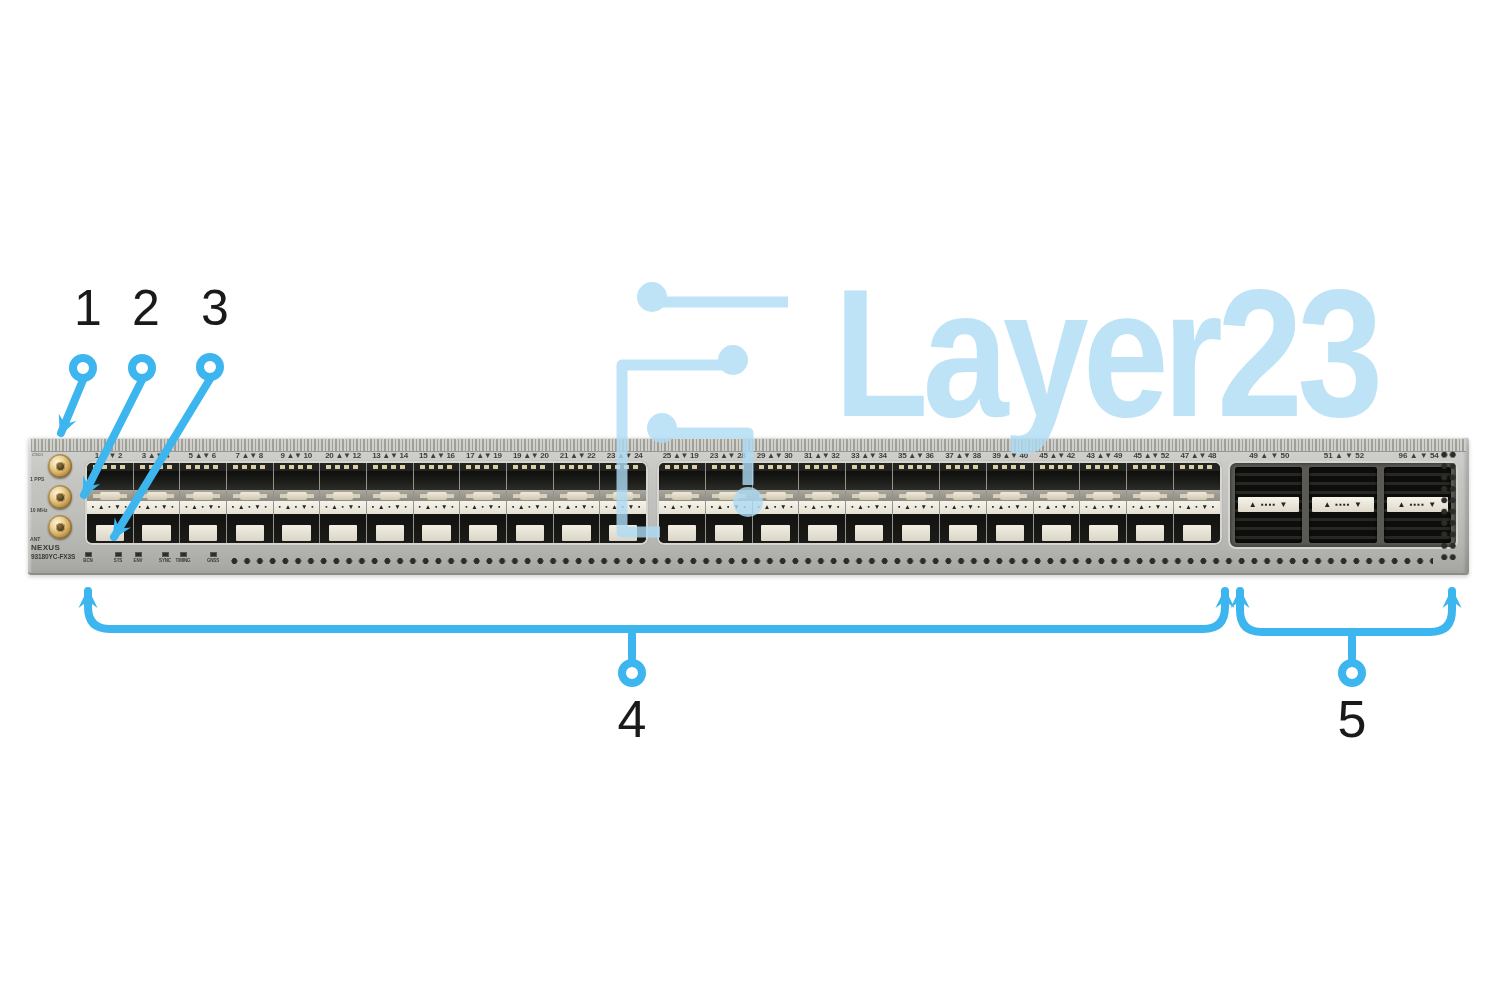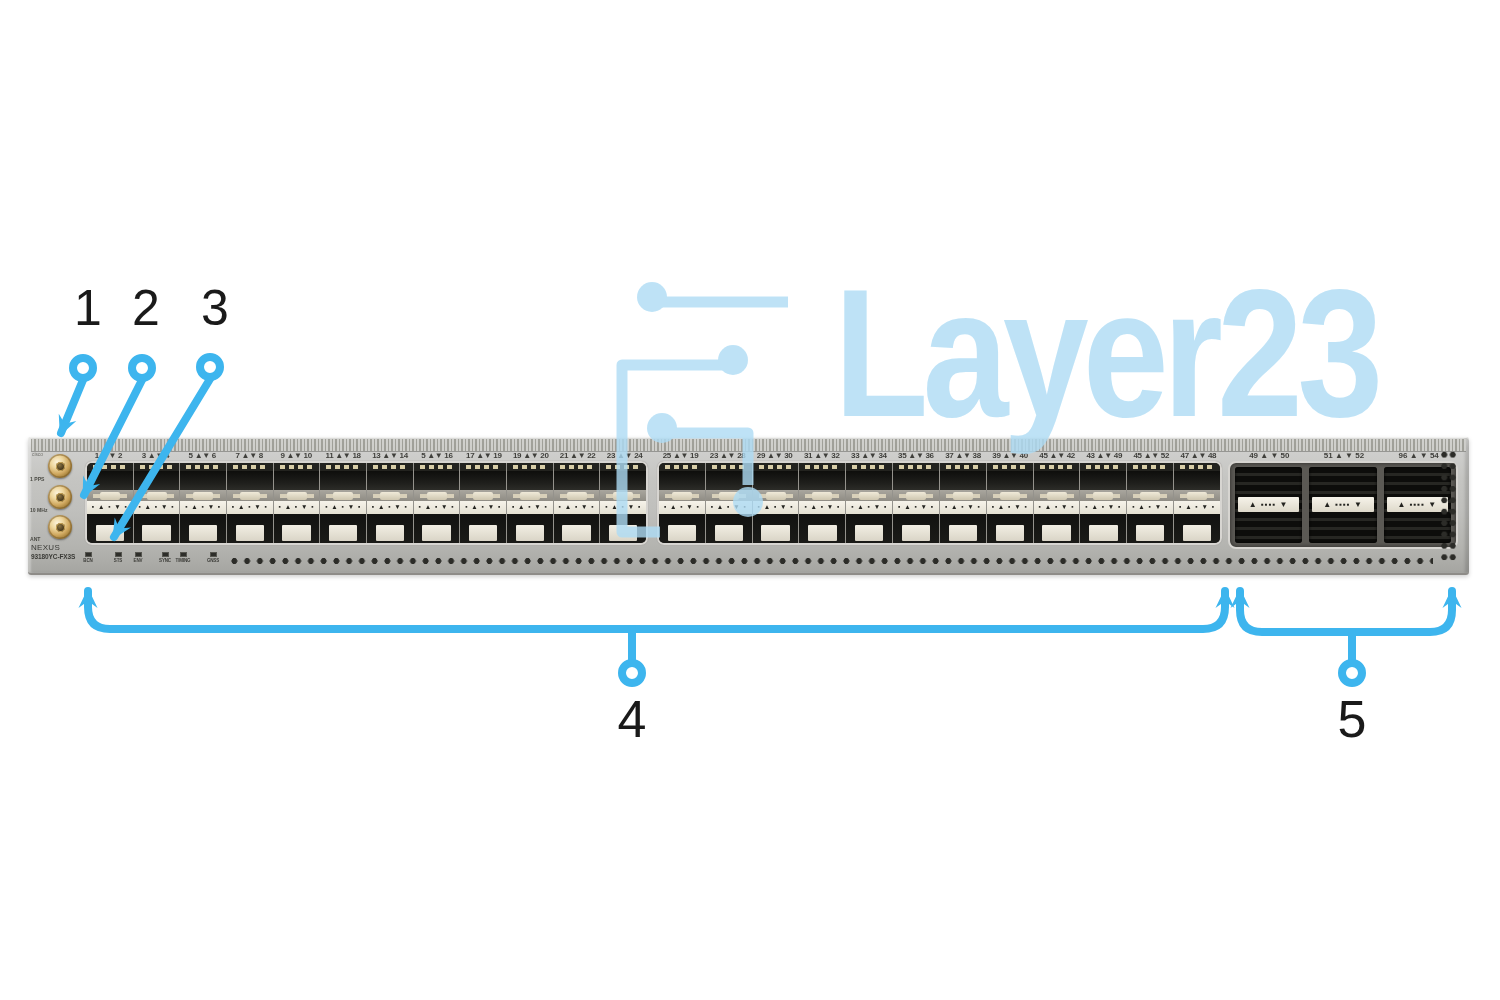--- a/index.html
+++ b/index.html
@@ -13,21 +13,21 @@
 
   
   .chassis{position:absolute;left:28px;top:437px;width:1441px;height:136px;z-index:1;
     background:linear-gradient(180deg,#e3e3e1 0,#d0d0ce 8%,#c5c5c2 30%,#bfbfbc 55%,#b3b3af 82%,#a5a5a1 100%);
     border-radius:3px;border-bottom:2px solid #8e8c88;
     box-shadow:inset 0 1px 0 #f1f1ef,inset -4px 0 3px rgba(0,0,0,.14),inset 3px 0 2px rgba(255,255,255,.3),0 2px 4px rgba(0,0,0,.18);}
   .hatch{position:absolute;left:3px;right:3px;top:2px;height:12px;opacity:.85;
     background:repeating-linear-gradient(90deg,#97978f 0 1.5px,#cfcfcb 1.5px 3.5px);
     border-bottom:1px solid #8d8d89;}
   .cisco{position:absolute;left:4px;top:15px;font-size:6px;line-height:1;color:#71716b;transform:scale(.8);transform-origin:left top;}
-  .nexus{position:absolute;left:3px;top:106px;font-size:8px;font-weight:normal;color:#3a3a36;letter-spacing:.3px;}
+  .nexus{position:absolute;left:3px;top:106px;font-size:8px;font-weight:bold;color:#3a3a36;letter-spacing:.3px;}
   .model{position:absolute;left:3px;top:116px;font-size:6.5px;font-weight:bold;color:#3a3a36;letter-spacing:-.1px;}
 
   .sma{position:absolute;width:24px;height:24px;border-radius:50%;
     background:radial-gradient(circle at 38% 34%,#fcf3db 0%,#eed79f 28%,#cfa75e 55%,#97752f 78%,#6e5524 100%);
     box-shadow:0 1px 2px rgba(0,0,0,.45),inset 0 0 0 1.5px rgba(120,90,40,.5);}
   .sma::after{content:'';position:absolute;left:50%;top:50%;width:9px;height:9px;margin:-4.5px 0 0 -4.5px;border-radius:50%;
     background:radial-gradient(circle at 40% 35%,#8a7444,#3a2d15 70%);box-shadow:inset 0 0 0 1px #caa556;}
   .conn-label{position:absolute;font-size:6px;font-weight:bold;color:#4a4a44;transform:scale(.85);transform-origin:left top;white-space:nowrap;}
 
   
@@ -119,23 +119,23 @@
   <div class="nexus">NEXUS</div>
   <div class="model">93180YC-FX3S</div>
 
   <div class="sfp-block" style="left:57px;width:563px;">
     <div class="sfp-labels" id="labels-a">
         <span>1 ▲▼ 2</span>
         <span>3 ▲▼ 4</span>
         <span>5 ▲▼ 6</span>
         <span>7 ▲▼ 8</span>
         <span>9 ▲▼ 10</span>
-        <span>11 ▲▼ 18</span>
+        <span>20 ▲▼ 12</span>
         <span>13 ▲▼ 14</span>
-        <span>5 ▲▼ 16</span>
+        <span>15 ▲▼ 16</span>
         <span>17 ▲▼ 19</span>
         <span>19 ▲▼ 20</span>
         <span>21 ▲▼ 22</span>
         <span>23 ▲▼ 24</span>
       </div>
     <div class="sfp-cages" id="cages-a">
         <div class="sfp-col">
           <div class="emi"></div>
           <div class="ctop"></div>
           <div class="latch">

